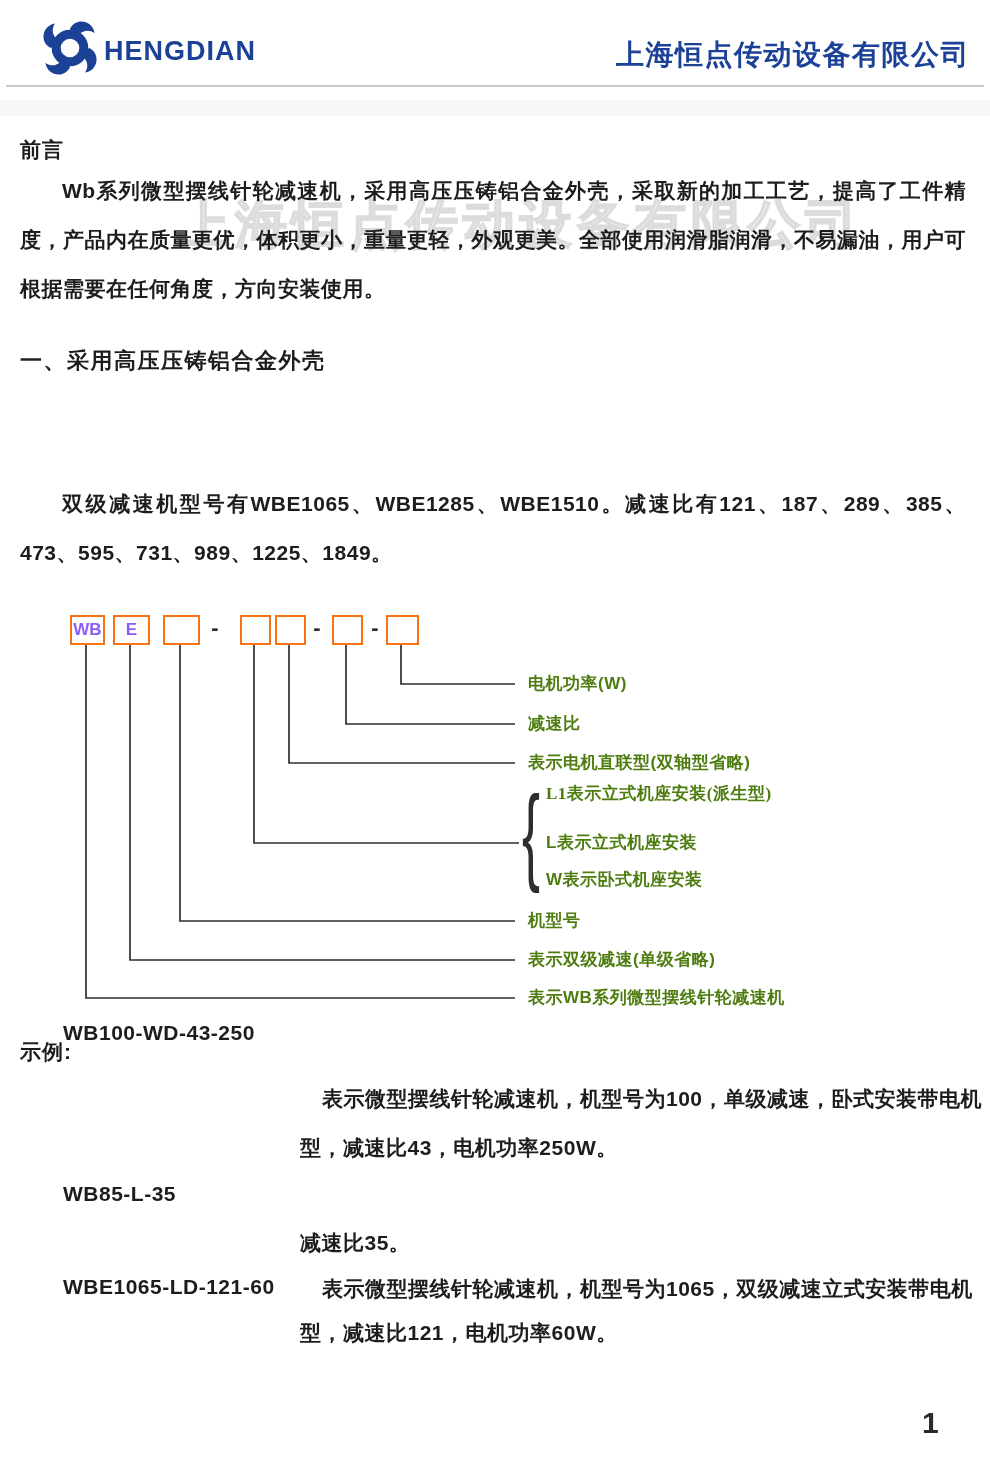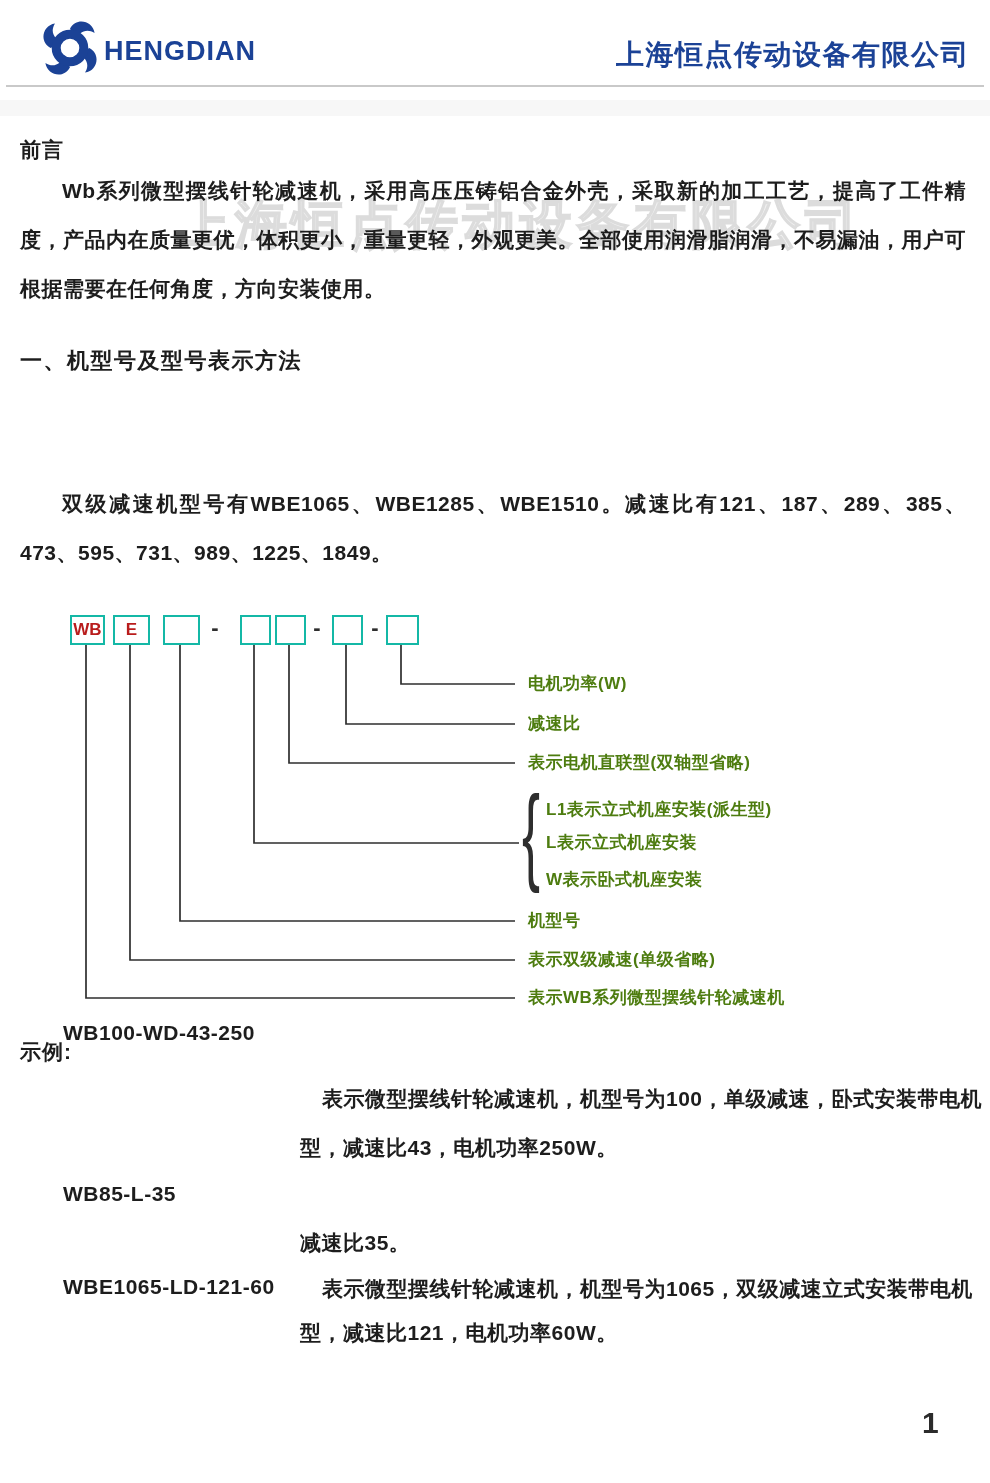--- a/index.html
+++ b/index.html
@@ -36,23 +36,23 @@
     text-align:justify; text-indent:2em; z-index:2;
   }
   .preface-body { left:20px; top:158px; width:946px; }
   .h-section { left:20px; top:338px; font-size:22px; font-weight:700; letter-spacing:1.5px; z-index:2; }
   .para-single { left:20px; top:376px; width:946px; }
   .para-double { left:20px; top:471px; width:946px; }
 
   
   .diagram { left:0; top:595px; width:990px; height:420px; z-index:2; }
   .dg-box {
-    position:absolute; top:12px; height:26px; border:2px solid #14b8a6;
+    position:absolute; top:12px; height:26px; border:2px solid #f97316;
     background:#fff; display:flex; align-items:center; justify-content:center;
-    font-size:17px; font-weight:600; color:#b91c1c;
+    font-size:17px; font-weight:600; color:#8b5cf6;
   }
   .dg-dash {
     position:absolute; top:12px; width:18px; height:26px; display:flex;
     align-items:center; justify-content:center; font-size:22px; font-weight:700; color:#2e2e2e;
   }
   .dg-lines { position:absolute; left:0; top:0; width:990px; height:420px; }
   .callout, .mount {
     position:absolute; font-size:17px; font-weight:600; line-height:22px;
     letter-spacing:0.5px; white-space:nowrap; color:#4d7c0f;
   }
@@ -87,21 +87,21 @@
   <div class="abs logo-text">HENGDIAN</div>
   <div class="abs company-name">上海恒点传动设备有限公司</div>
   <div class="abs header-divider"></div>
   <div class="abs header-band"></div>
 
   <div class="abs watermark">上海恒点传动设备有限公司</div>
 
   <div class="abs h-title">前言</div>
   <div class="abs para preface-body">Wb系列微型摆线针轮减速机，采用高压压铸铝合金外壳，采取新的加工工艺，提高了工件精度，产品内在质量更优，体积更小，重量更轻，外观更美。全部使用润滑脂润滑，不易漏油，用户可根据需要在任何角度，方向安装使用。</div>
 
-  <div class="abs h-section">一、机型号及型号表示方法</div>
+  <div class="abs h-section">一、采用高压压铸铝合金外壳</div>
   <div class="abs para para-double">双级减速机型号有WBE1065、WBE1285、WBE1510。减速比有121、187、289、385、473、595、731、989、1225、1849。</div>
 
   <div class="abs diagram">
 
     <svg class="dg-lines" viewBox="0 0 990 420" fill="none" stroke="#2e2e2e" stroke-width="1.7">
       <path d="M401,38 V81  H515"></path>
       <path d="M346,38 V121 H515"></path>
       <path d="M289,38 V160 H515"></path>
       <path d="M254,38 V240 H519"></path>
       <path d="M180,38 V318 H515"></path>
@@ -118,21 +118,21 @@
     <div class="dg-dash" style="left:308px;">-</div>
     <div class="dg-box" style="left:332px; width:27px;"></div>
     <div class="dg-dash" style="left:366px;">-</div>
     <div class="dg-box" style="left:386px; width:29px;"></div>
 
     <div class="callout" style="top:70px;">电机功率(W)</div>
     <div class="callout" style="top:110px;">减速比</div>
     <div class="callout" style="top:149px;">表示电机直联型(双轴型省略)</div>
 
     <div class="brace">{</div>
-    <div class="mount" style="top:196px;">L1表示立式机座安装(派生型)</div>
+    <div class="mount" style="top:180px;font-family:Liberation Serif, serif;">L1表示立式机座安装(派生型)</div>
     <div class="mount" style="top:229px;">L表示立式机座安装</div>
     <div class="mount" style="top:266px;">W表示卧式机座安装</div>
 
     <div class="callout" style="top:307px;">机型号</div>
     <div class="callout" style="top:346px;">表示双级减速(单级省略)</div>
     <div class="callout" style="top:384px;">表示WB系列微型摆线针轮减速机</div>
   </div>
 
   <div class="abs examples-label">示例:</div>
 

